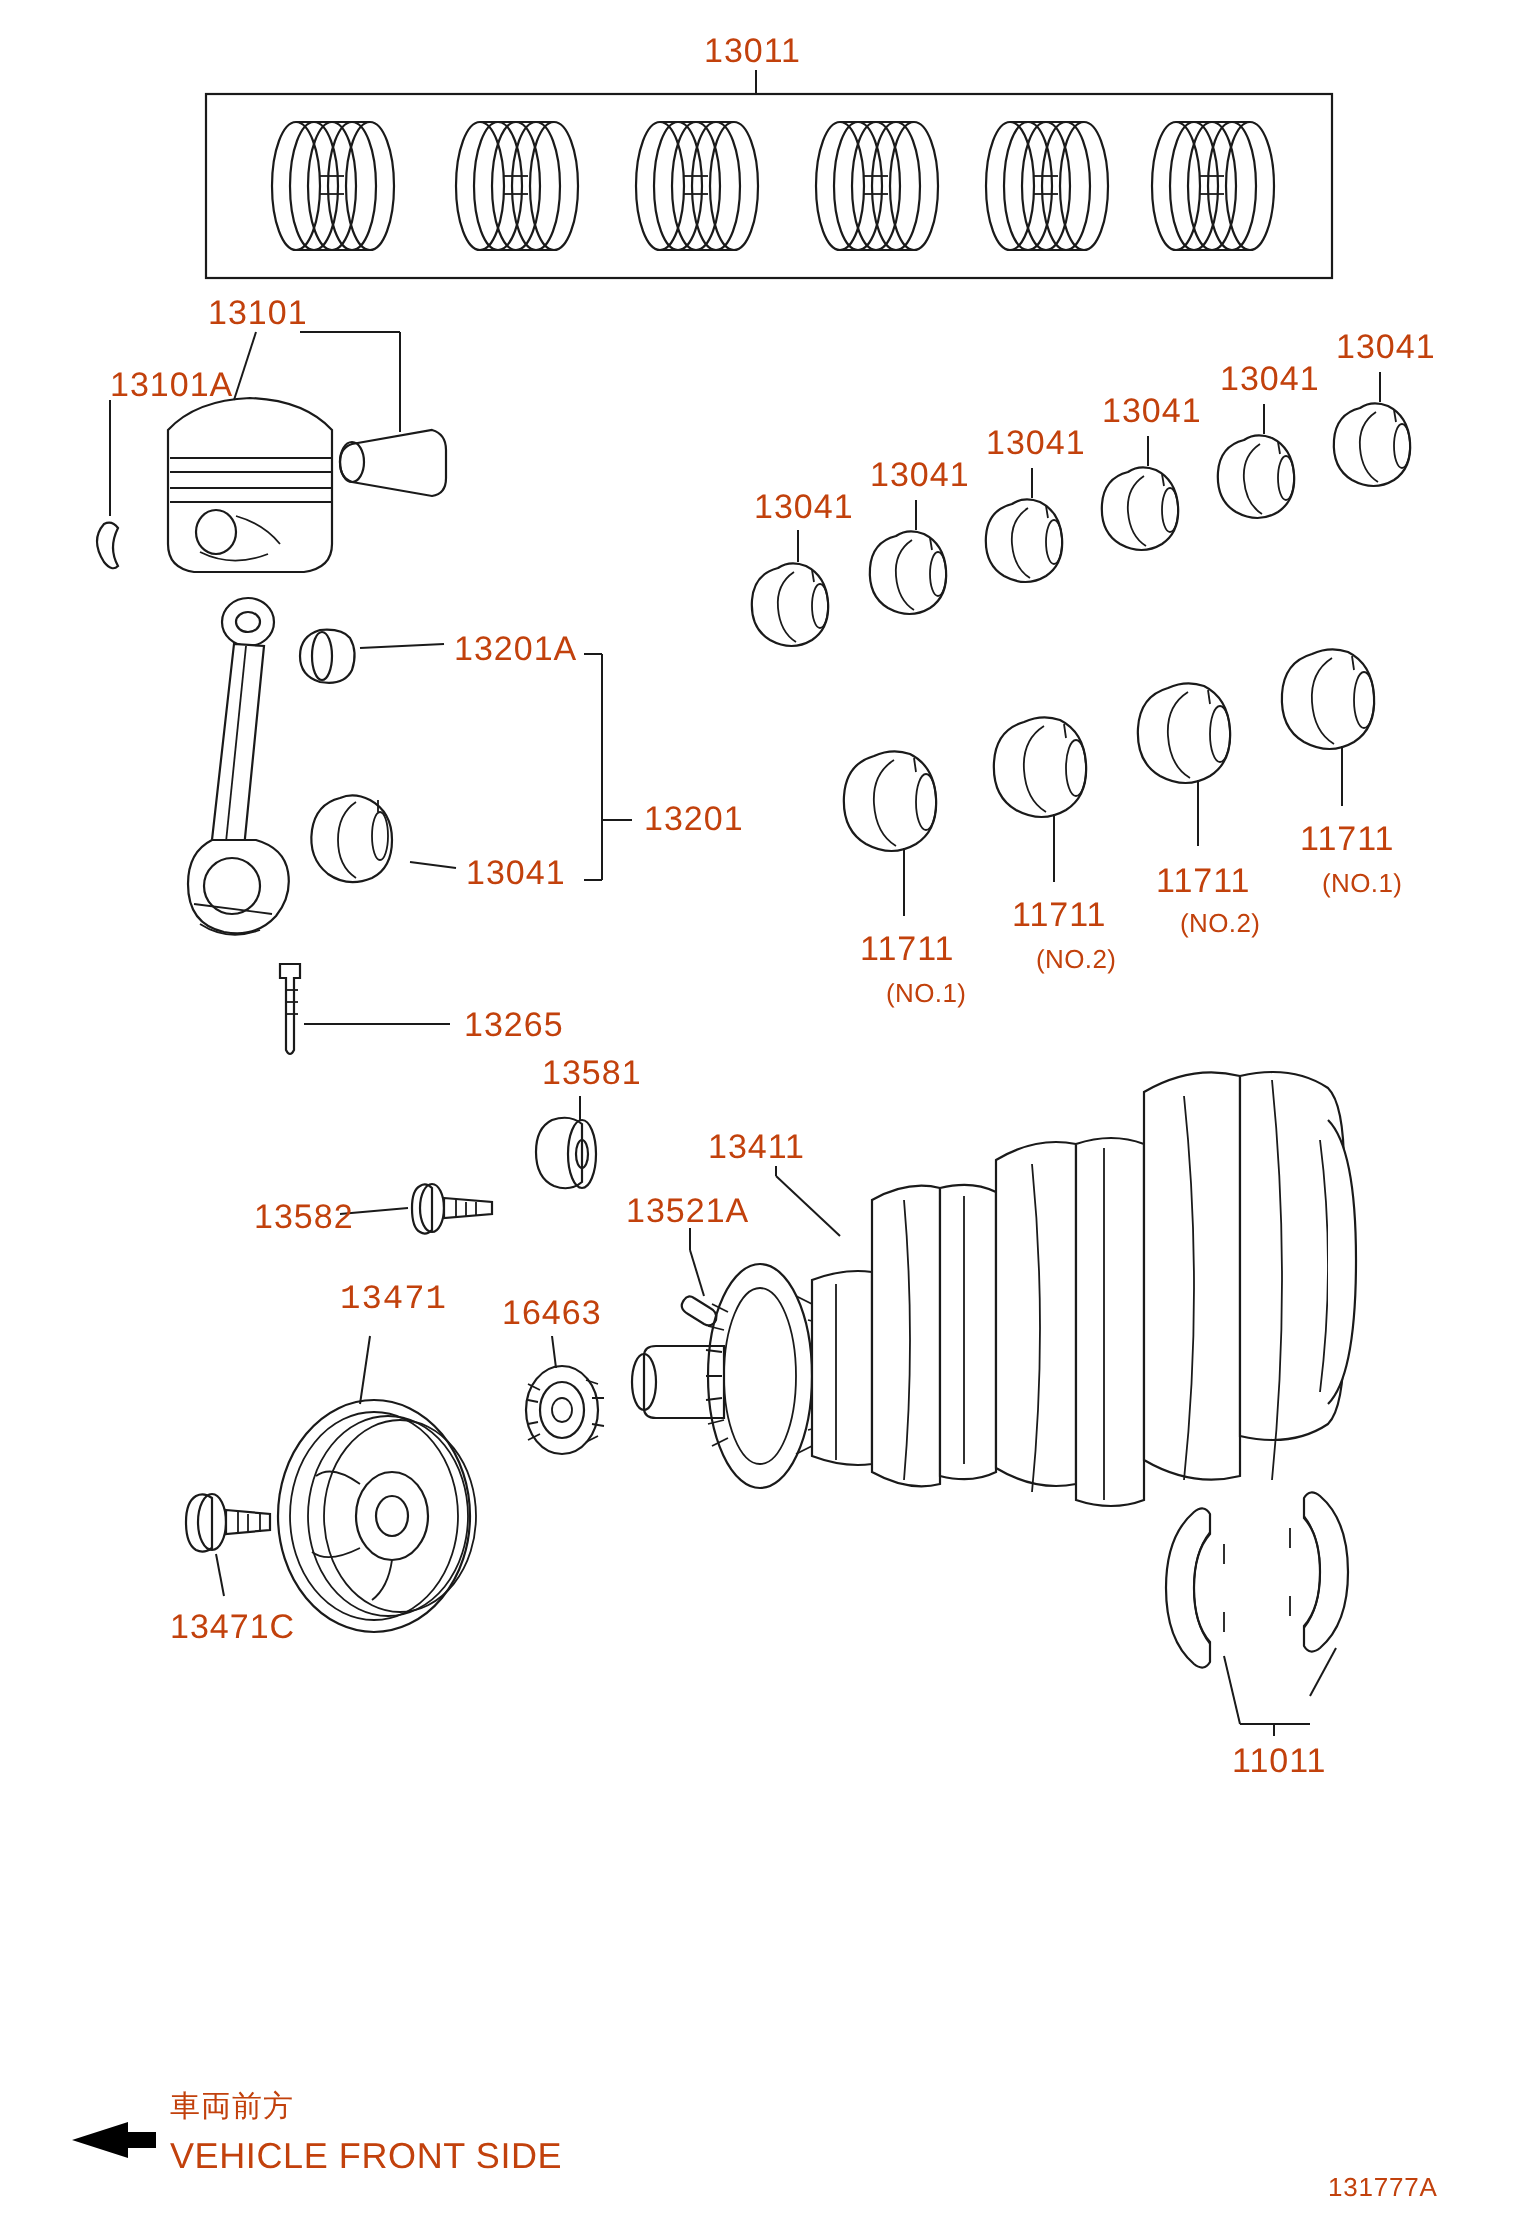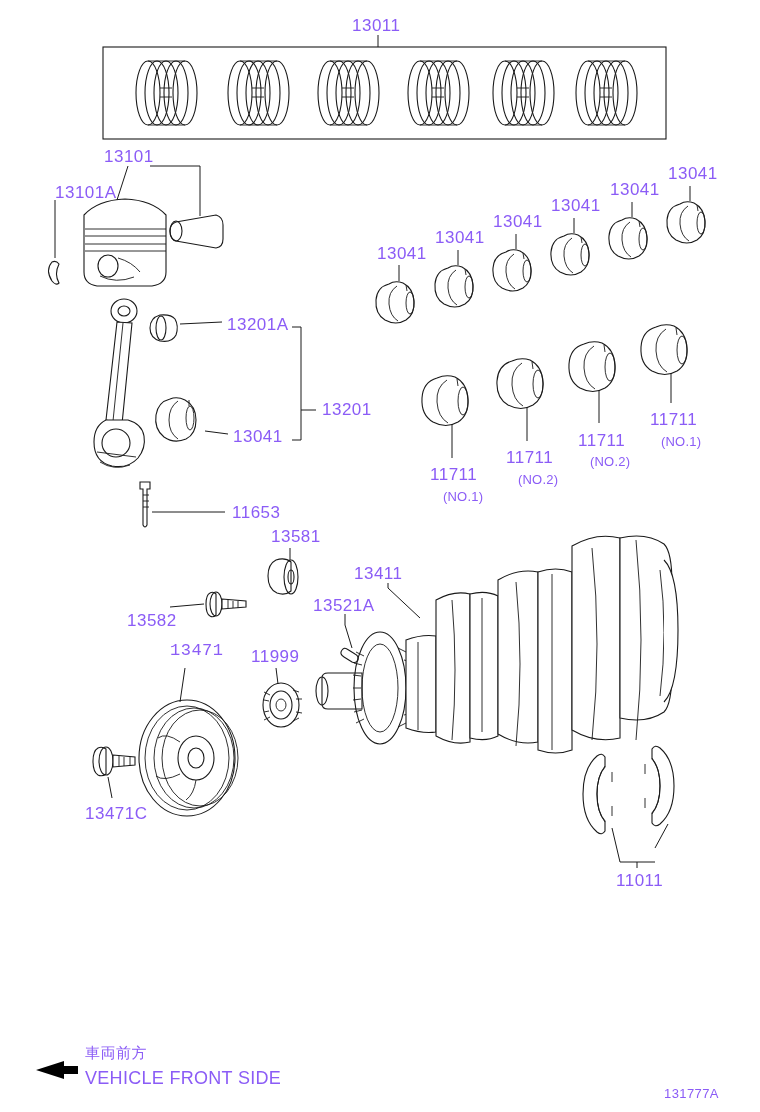--- a/index.html
+++ b/index.html
@@ -23,21 +23,21 @@
   svg.art {
     position: absolute;
     left: 0; top: 0;
     width: 760px; height: 1112px;
   }
   .lbl {
     position: absolute;
     font-size: 17px;
     letter-spacing: 0.5px;
     white-space: nowrap;
-    color: #8b5cf6;
+    color: #c2410c;
   }
   .lbl.small {
     font-size: 13px;
     letter-spacing: 0.2px;
   }
   .lbl.jp {
     font-size: 15px;
   }
   .lbl.front {
     font-size: 18px;
@@ -382,27 +382,27 @@
       <path class="arrow" d="M36 1070 l28 -9 l0 5 l14 0 l0 8 l-14 0 l0 5 Z"></path>
     </g>
   </svg>
 
   <div class="lbl" style="left:352px; top:16px;">13011</div>
   <div class="lbl" style="left:104px; top:147px;">13101</div>
   <div class="lbl" style="left:31px;  top:183px;margin-left:24px;">13101A</div>
   <div class="lbl" style="left:227px; top:315px;">13201A</div>
   <div class="lbl" style="left:322px; top:400px;">13201</div>
   <div class="lbl" style="left:233px; top:427px;">13041</div>
-  <div class="lbl" style="left:232px; top:503px;">11653</div>
+  <div class="lbl" style="left:232px; top:503px;">13265</div>
   <div class="lbl" style="left:271px; top:527px;">13581</div>
-  <div class="lbl" style="left:127px; top:599px;margin-top:12px;">13582</div>
+  <div class="lbl" style="left:127px; top:599px;">13582</div>
   <div class="lbl" style="left:313px; top:596px;">13521A</div>
   <div class="lbl" style="left:354px; top:564px;">13411</div>
   <div class="lbl" style="left:170px; top:641px;font-family:Liberation Mono, monospace;">13471</div>
-  <div class="lbl" style="left:251px; top:647px;">11999</div>
+  <div class="lbl" style="left:251px; top:647px;">16463</div>
   <div class="lbl" style="left:85px;  top:804px;">13471C</div>
   <div class="lbl" style="left:616px; top:871px;">11011</div>
 
   <div class="lbl" style="left:377px; top:244px;">13041</div>
   <div class="lbl" style="left:435px; top:228px;">13041</div>
   <div class="lbl" style="left:493px; top:212px;">13041</div>
   <div class="lbl" style="left:551px; top:196px;">13041</div>
   <div class="lbl" style="left:610px; top:180px;">13041</div>
   <div class="lbl" style="left:668px; top:164px;">13041</div>
 

